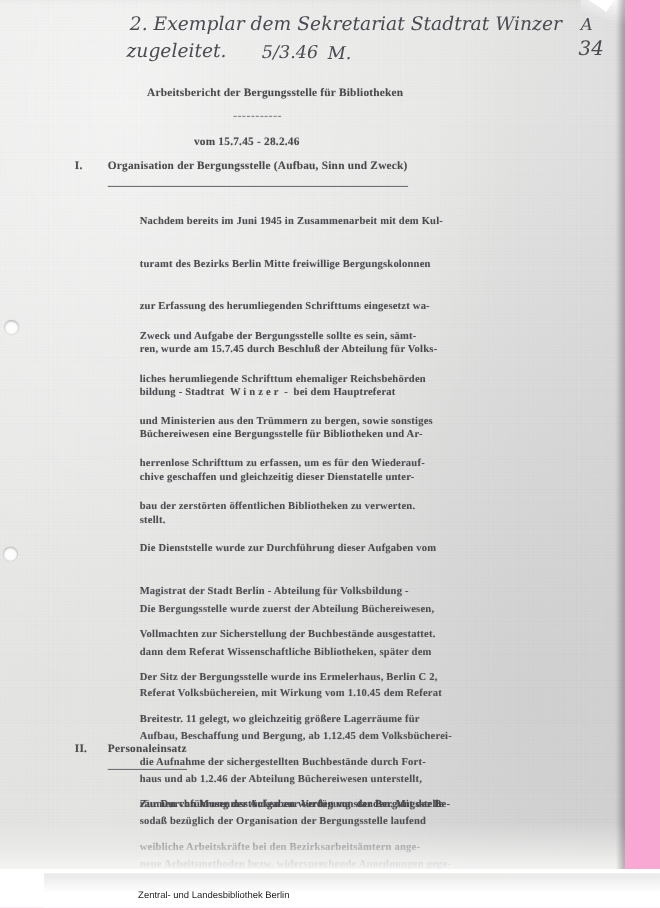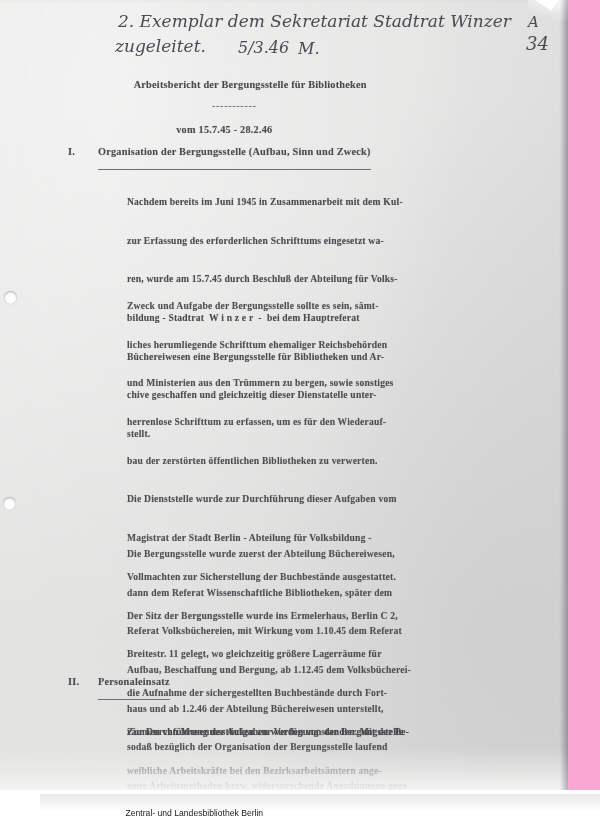--- a/index.html
+++ b/index.html
@@ -243,21 +243,22 @@
         <span class="line2">vom 15.7.45 - 28.2.46</span>
       </div>
 
       <div id="rule-dashes" class="tw">-----------</div>
 
       <div class="sec-num tw" style="top:146px;">I.</div>
       <div class="sec-title tw" style="top:146px;">Organisation der Bergungsstelle (Aufbau, Sinn und Zweck)</div>
 
       <div class="para tw" id="para-1" style="top:170px;">
         <span class="ln">Nachdem bereits im Juni 1945 in Zusammenarbeit mit dem Kul-</span>
-        <span class="ln">zur Erfassung des erforderlichen Schrifttums eingesetzt wa-</span>
+        <span class="ln">turamt des Bezirks Berlin Mitte freiwillige Bergungskolonnen</span>
+        <span class="ln">zur Erfassung des herumliegenden Schrifttums eingesetzt wa-</span>
         <span class="ln">ren, wurde am 15.7.45 durch Beschluß der Abteilung für Volks-</span>
         <span class="ln">bildung - Stadtrat  W i n z e r  -  bei dem Hauptreferat</span>
         <span class="ln">Büchereiwesen eine Bergungsstelle für Bibliotheken und Ar-</span>
         <span class="ln">chive geschaffen und gleichzeitig dieser Dienstatelle unter-</span>
         <span class="ln">stellt.</span>
       </div>
 
       <div class="para tw" id="para-2" style="top:274px;">
         <span class="ln">Zweck und Aufgabe der Bergungsstelle sollte es sein, sämt-</span>
         <span class="ln">liches herumliegende Schrifttum ehemaliger Reichsbehörden</span>

